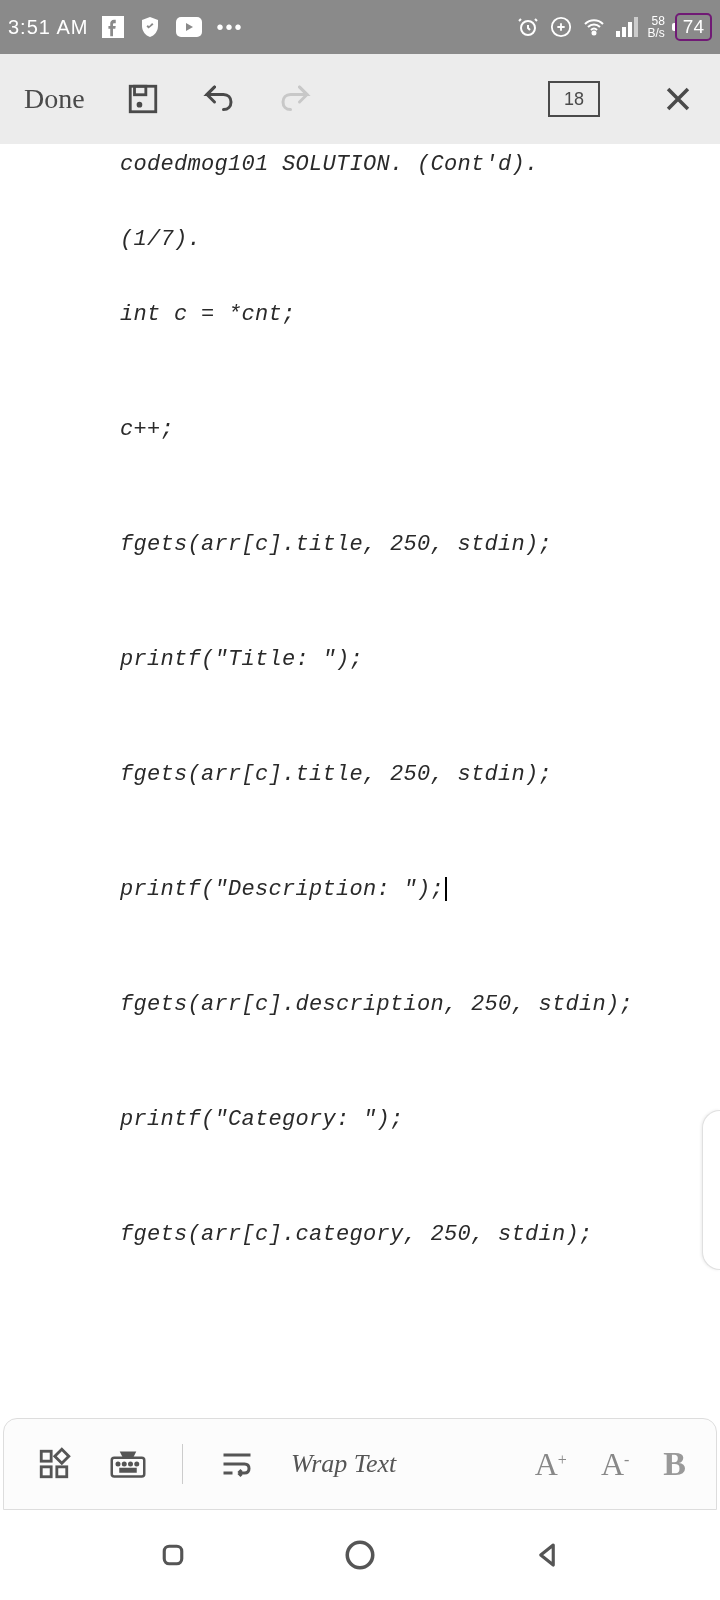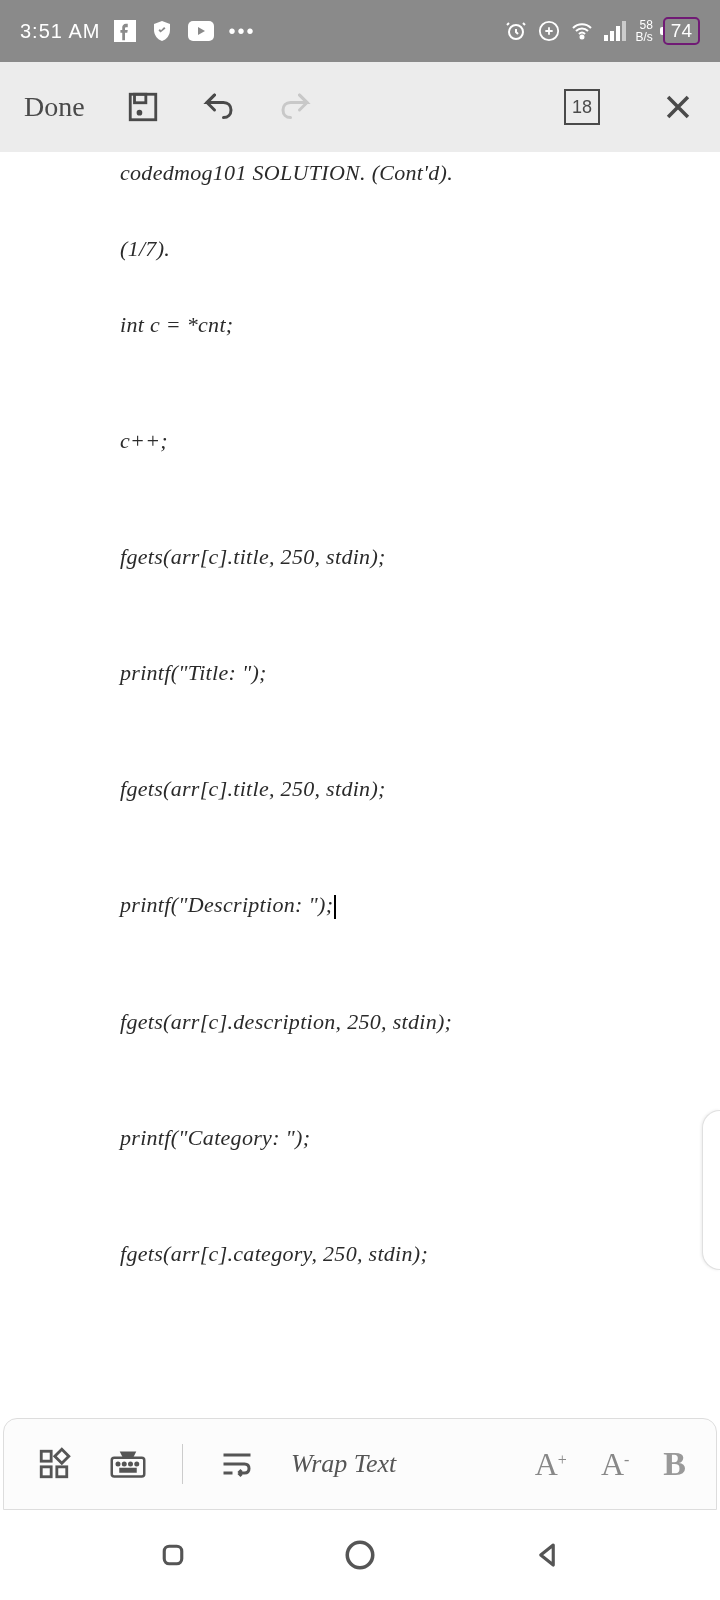--- a/index.html
+++ b/index.html
@@ -5,26 +5,26 @@
   * { margin: 0; padding: 0; box-sizing: border-box; }
   body {
     width: 720px;
     height: 1600px;
     font-family: -apple-system, BlinkMacSystemFont, "Segoe UI", sans-serif;
     background: #ffffff;
     overflow: hidden;
     position: relative;
   }
   .status-bar {
-    height: 62px;
+    height: 54px;
     background: #8a8a8a;
     display: flex;
     align-items: center;
     justify-content: space-between;
-    padding: 0 20px;
+    padding: 0 8px;
     color: #fff;
   }
   .status-left { display: flex; align-items: center; gap: 14px; }
   .status-right { display: flex; align-items: center; gap: 10px; }
   .status-time { font-size: 20px; letter-spacing: 1px; font-weight: 300; }
   .status-icon { display: inline-flex; align-items: center; justify-content: center; }
   .dots { letter-spacing: 2px; font-size: 20px; }
   .net-speed { font-size: 12px; line-height: 1; text-align: right; }
   .battery-box { border: 2px solid #701a75; border-radius: 5px; padding: 1px 6px; font-size: 19px; position: relative; }
   .battery-box::before { content:""; position:absolute; left:-5px; top:50%; transform:translateY(-50%); width:3px; height:8px; background:#fff; border-radius:2px 0 0 2px; }
@@ -33,27 +33,27 @@
     height: 90px;
     background: #ececec;
     display: flex;
     align-items: center;
     padding: 0 24px;
     gap: 40px;
   }
   .done-text { font-size: 28px; color: #4a4a4a; font-family: Georgia, serif; }
   .tb-icon { width: 36px; height: 36px; display:inline-flex; align-items:center; justify-content:center; }
   .tb-spacer { flex: 1; }
-  .page-box { border: 2px solid #4a4a4a; width: 36px; height: 36px; display:flex; align-items:center; justify-content:center; font-size:18px; color:#4a4a4a; }
+  .page-box { border: 2px solid #4a4a4a; width: 52px; height: 36px; display:flex; align-items:center; justify-content:center; font-size:18px; color:#4a4a4a; }
 
   .content-area {
     padding: 8px 0 0 120px;
     height: calc(1600px - 62px - 90px - 78px - 90px);
     overflow: hidden;
-    font-family: Liberation Serif, serif;
+    font-family: Liberation Mono, monospace;
   }
   .code-line {
     font-size: 22px;
     color: #2a2a2a;
     margin-bottom: 50px;
     font-style: italic;
     letter-spacing: 0.3px;
     font-weight: 300;
     white-space: pre;
   }

